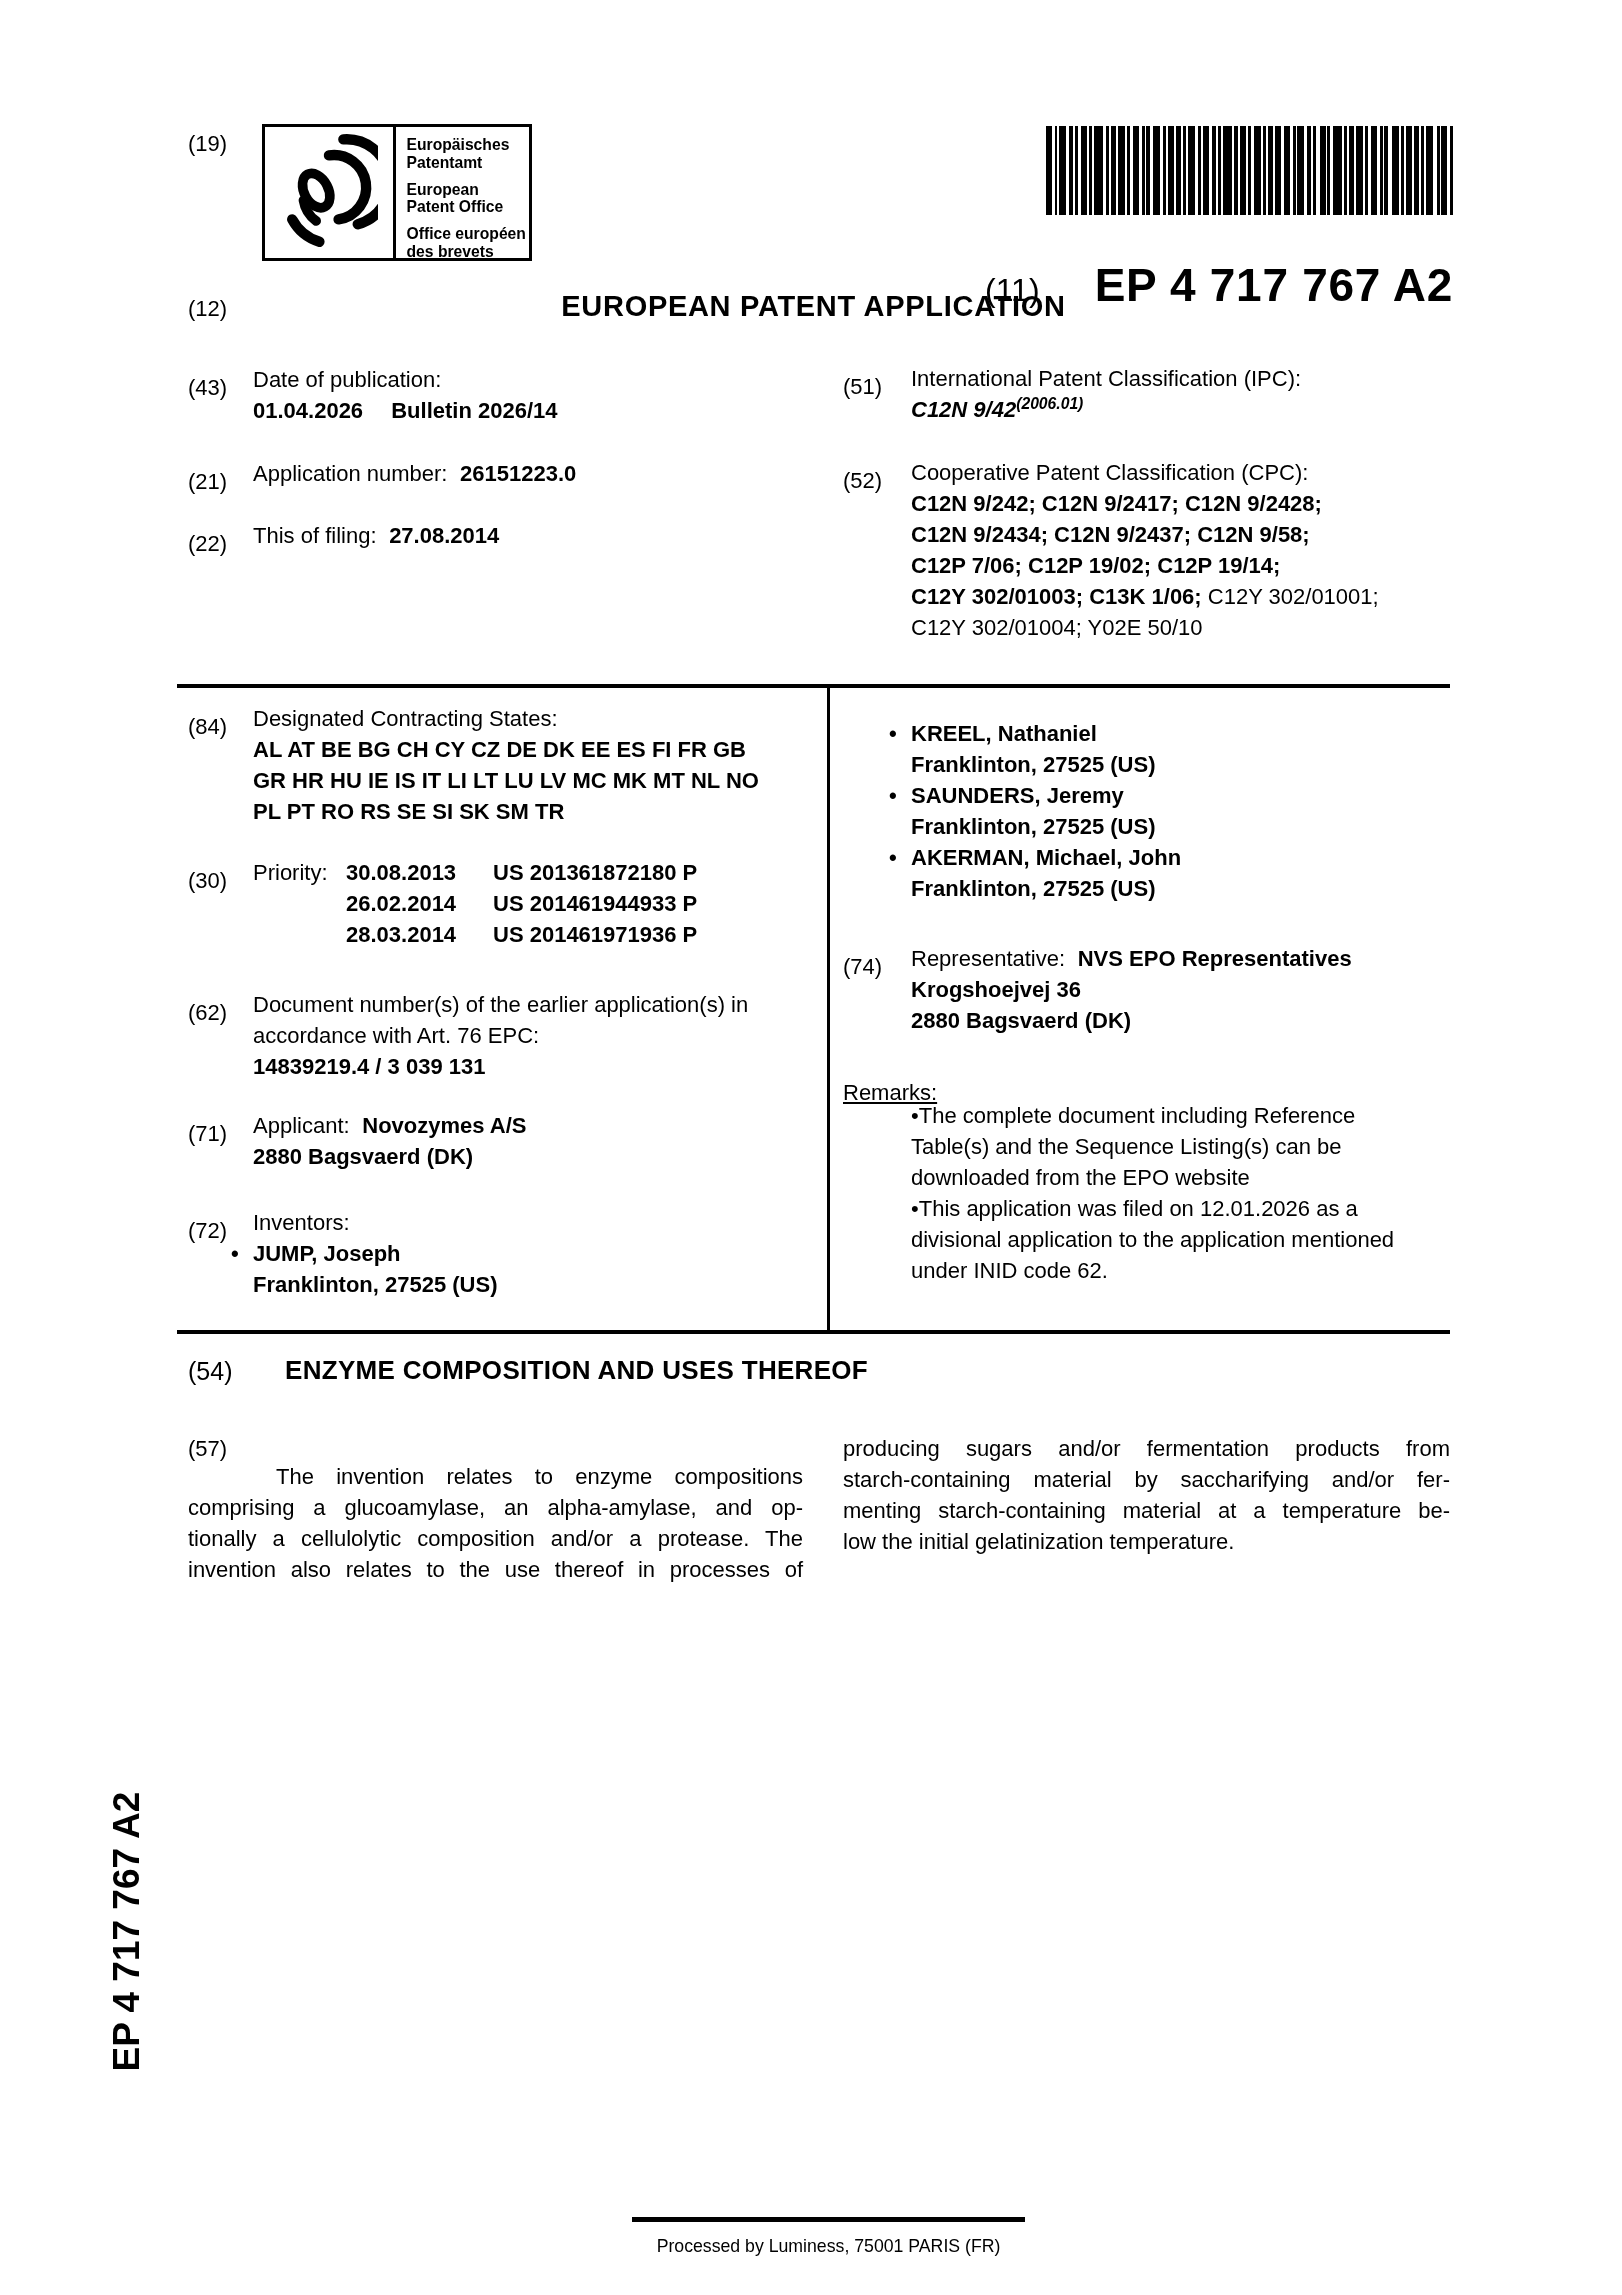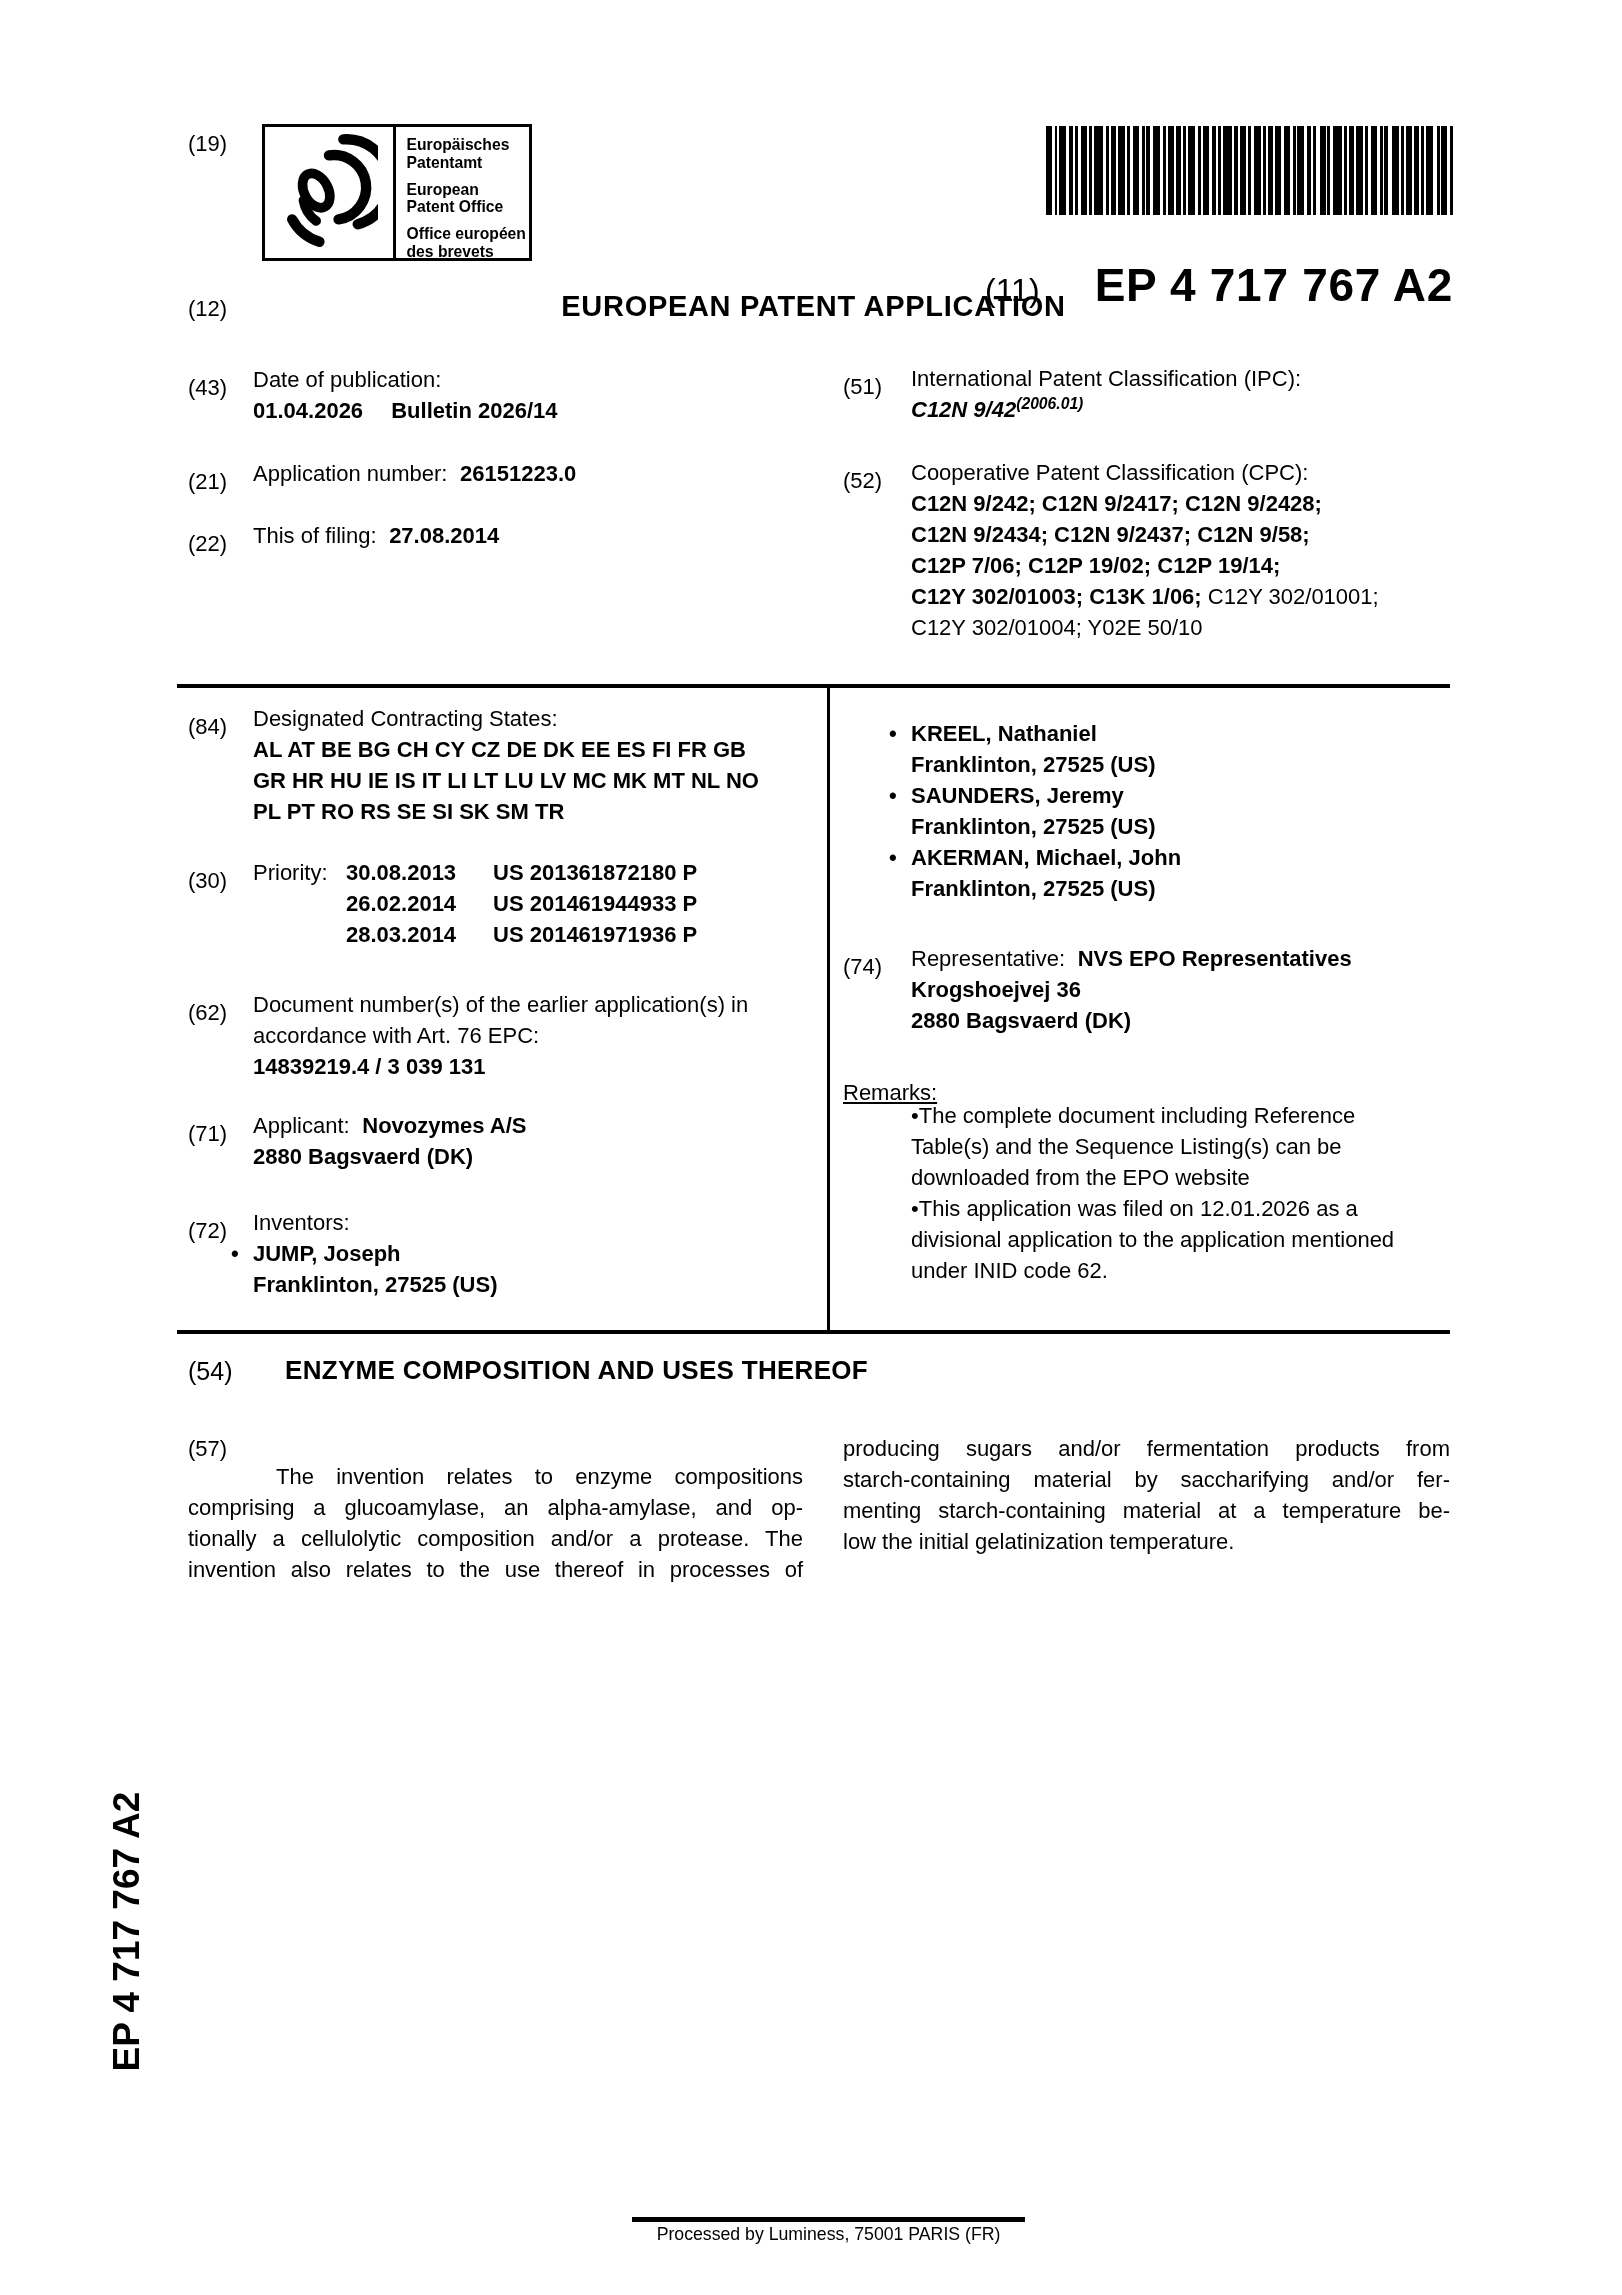--- a/index.html
+++ b/index.html
@@ -51,21 +51,21 @@
   .abs-col2{left:843px;top:1433px;width:607px;}
   .jline{text-align:justify;text-align-last:justify;}
   .abs-line1{display:flex;}
   .abs-line1 .inid57{width:50px;flex:none;}
   .abs-line1 .t{flex:1;margin-left:38px;text-align:justify;text-align-last:justify;margin-top:28px;}
   
   .vert{left:-5.2px;top:1921px;width:262px;height:39px;transform:rotate(-90deg);
         font-size:37px;line-height:39px;font-weight:bold;text-align:center;white-space:nowrap;}
   .footer{left:632px;top:2217px;width:393px;text-align:center;}
   .footer-rule{height:5.2px;background:#000;}
-  .footer-text{margin-top:3px;font-size:17.7px;line-height:19.6px;}
+  .footer-text{margin-top:15px;font-size:17.7px;line-height:19.6px;}
 </style>
 </head>
 <body>
 
 <div class="page">
 
   <span class="abs inid19">(19)</span>
 
   <div class="abs logo-box">
     <div class="logo-cell-mark">

